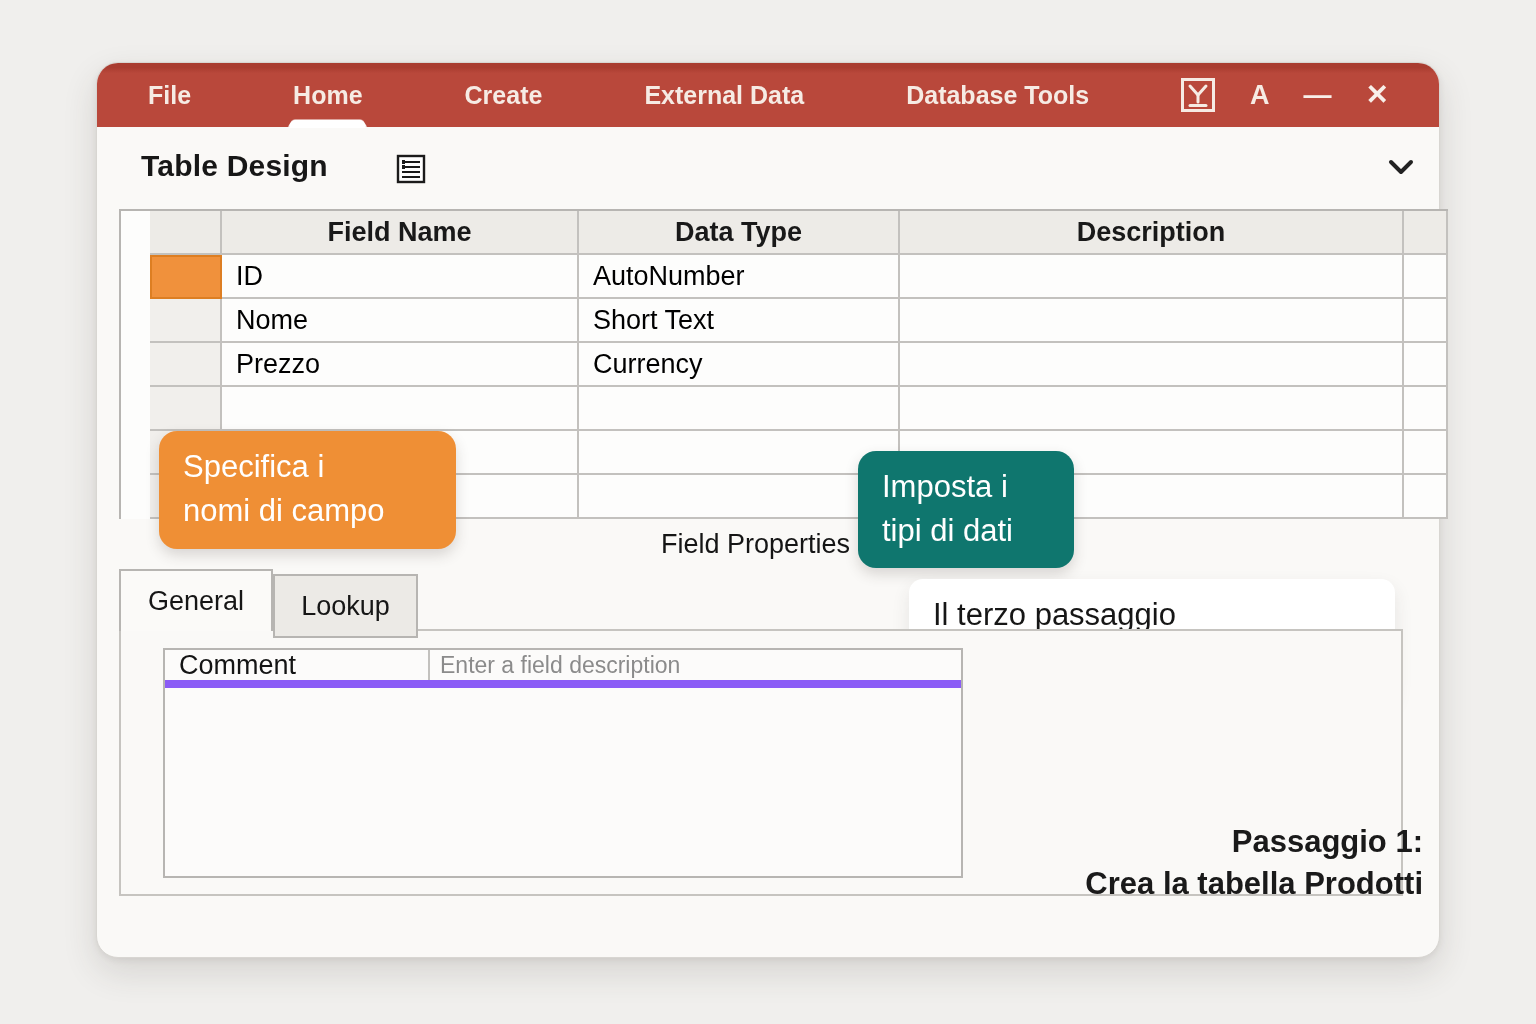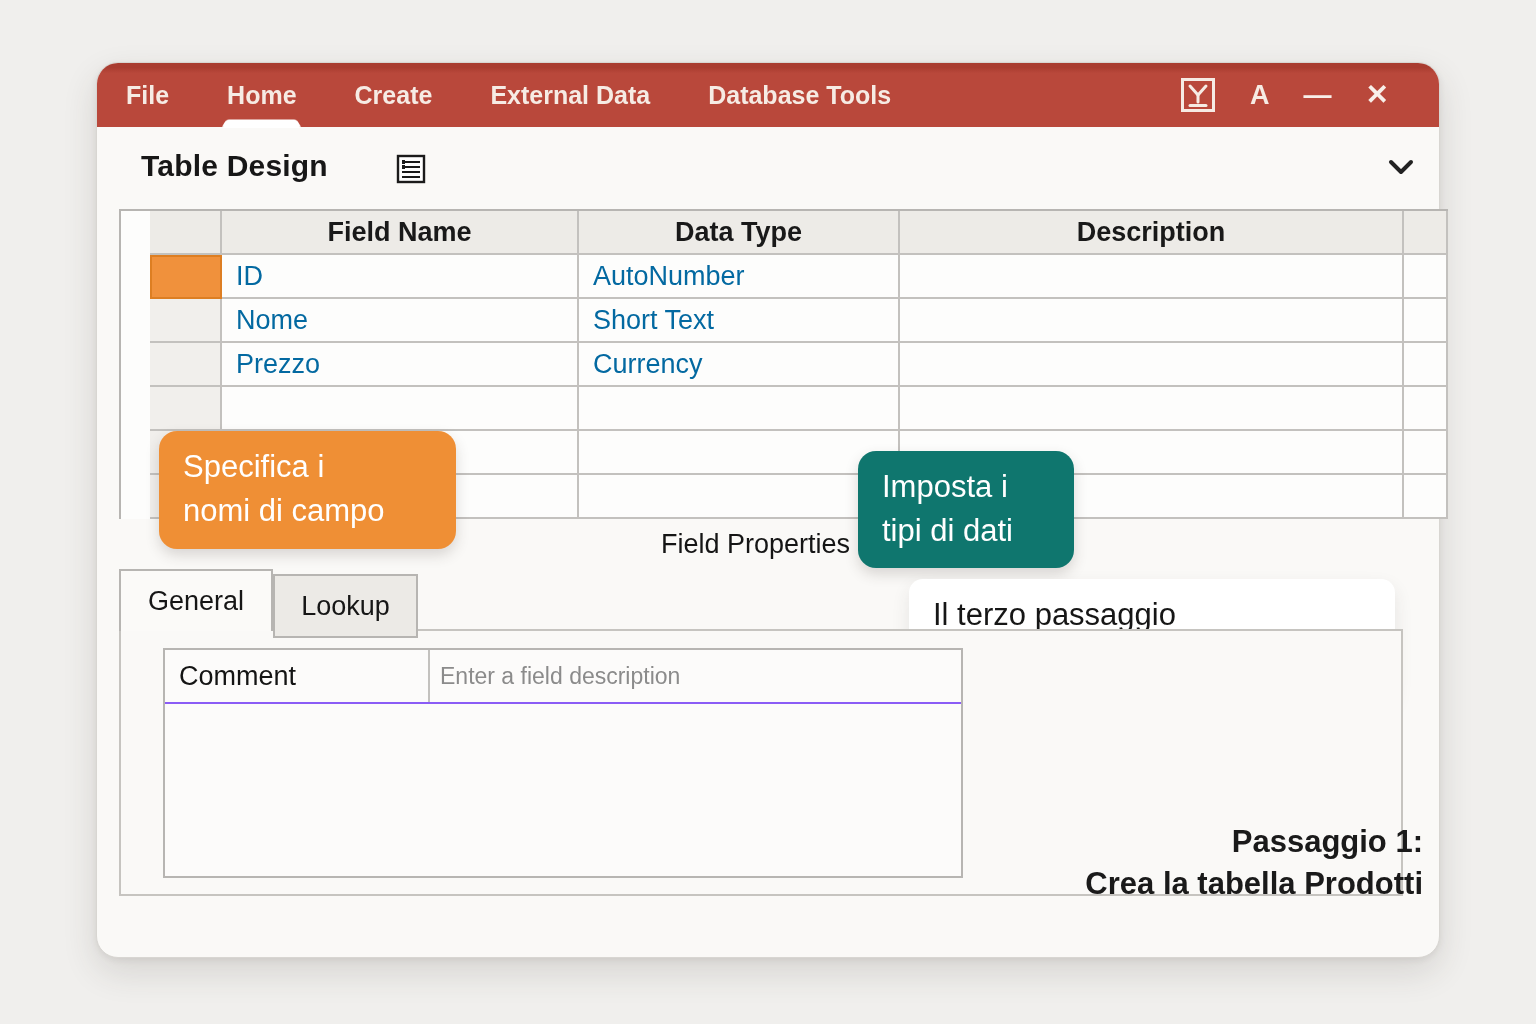--- a/index.html
+++ b/index.html
@@ -20,21 +20,21 @@
     border: 1px solid #d8d6d2;
   }
 
   
   .titlebar {
     position: absolute; left: 0; top: 0; right: 0; height: 64px;
     background: linear-gradient(#a93c30 0%, #a93c30 7%, #b9483b 16%, #b9483b 100%);
     border-radius: 21px 21px 0 0;
     display: flex; align-items: center;
   }
-  .menu { display: flex; align-items: flex-start; padding-left: 0; }
+  .menu { display: flex; align-items: flex-start; padding-left: 22px; gap: 44px; }
   .menu-item {
     position: relative;
     padding: 0 29px;
     font-size: 25px; font-weight: 600; color: #f6ebe4;
     cursor: default; white-space: nowrap;
   }
   .menu-item.active { font-weight: 700; }
   .menu-item.active::after {
     content: ""; position: absolute; left: 26px; right: 26px; bottom: -18px;
     height: 9px; background: #ffffff; border-radius: 3px;
@@ -60,21 +60,21 @@
     display: grid;
     grid-template-columns: 72px 357px 321px 504px 44px;
     grid-auto-rows: 44px;
     border-top: 2px solid #b7b5b2; border-left: 2px solid #b7b5b2;
     background: #fdfdfc;
     padding-left: 29px;
   }
   .cell {
     border-right: 2px solid #c3c1be; border-bottom: 2px solid #c3c1be;
     display: flex; align-items: center;
-    font-size: 27px; color: #0369a1;
+    font-size: 27px; color: #000000;
     padding-left: 14px; overflow: hidden; white-space: nowrap;
     background: #fdfdfc;
   }
   .cell.hdr {
     background: #edebe7; justify-content: center; padding-left: 0;
     font-weight: 600; color: #191919;
   }
   .cell.sel { background: #f1efec; padding-left: 0; }
   .cell.sel.current { background: #f0913c; border: 2px solid #dd7e22; }
 
@@ -114,21 +114,21 @@
 
   
   .props-panel {
     position: absolute; left: 22px; top: 566px; width: 1284px; height: 267px;
     border: 2px solid #c6c4c0; background: #faf9f7; z-index: 1;
   }
   .comment-box {
     position: absolute; left: 42px; top: 17px; width: 800px; height: 230px;
     border: 2px solid #b7b5b2; background: #fcfbfa;
   }
-  .comment-row { display: flex; height: 54px; border-bottom: 2px solid #8b5cf6; }
+  .comment-row { display: flex; height: 38px; border-bottom: 8px solid #8b5cf6; }
   .comment-label {
     width: 265px; border-right: 2px solid #c3c1be;
     display: flex; align-items: center; padding-left: 14px;
     font-size: 27px; color: #141414;
   }
   .comment-input {
     flex: 1; border: none; outline: none; background: transparent;
     font-family: "Liberation Sans", sans-serif; font-size: 23px; color: #333;
     padding: 0 0 0 10px;
   }

